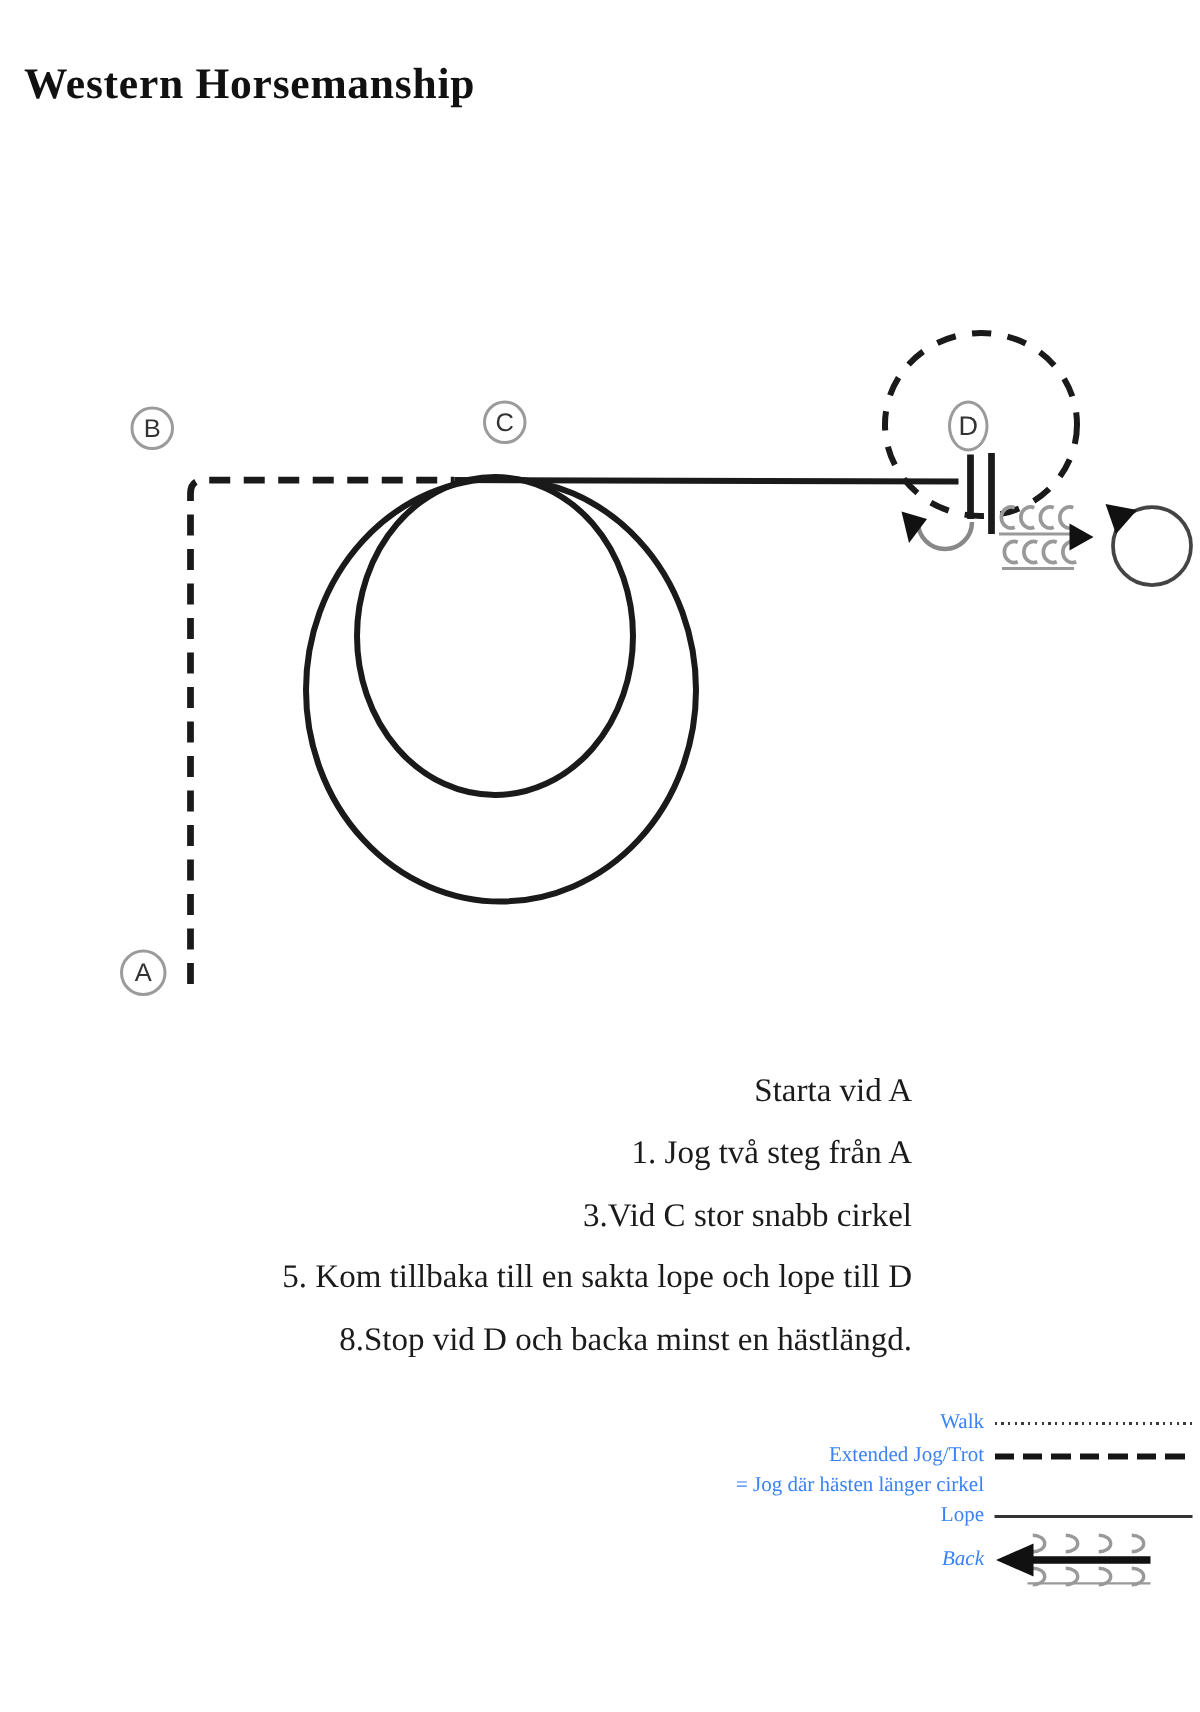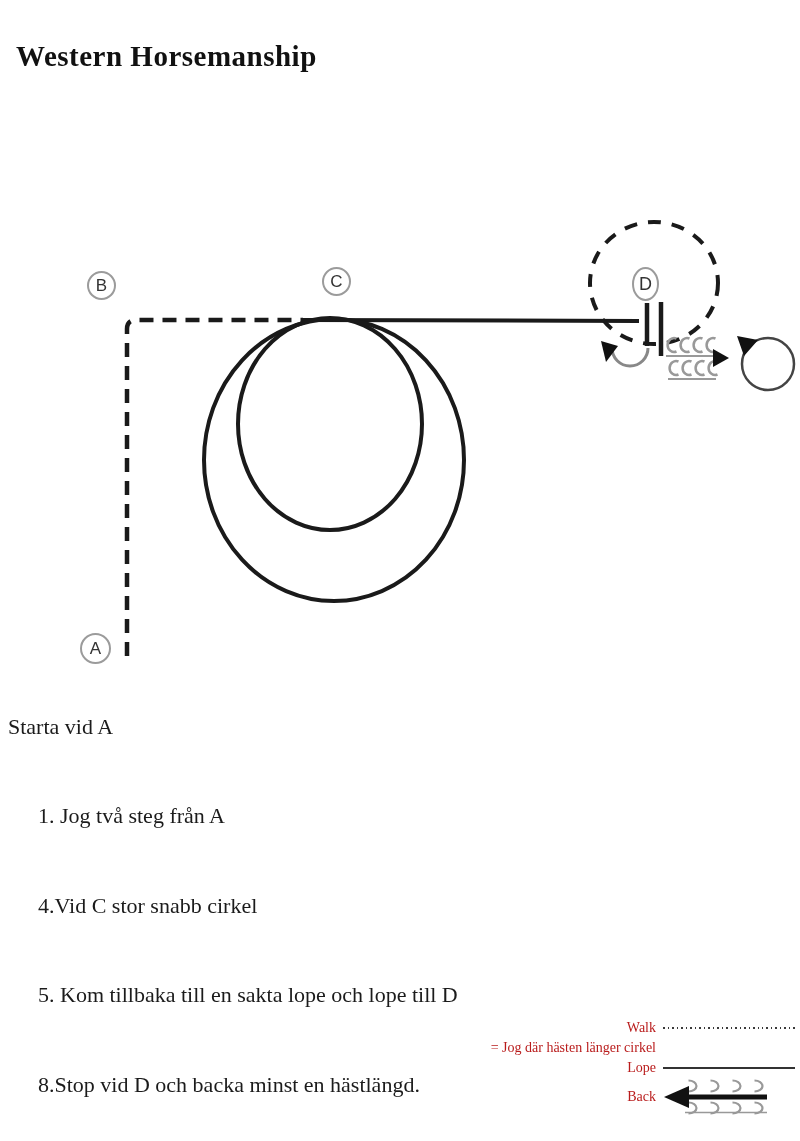--- a/index.html
+++ b/index.html
@@ -19,26 +19,26 @@
     position:absolute; border:2px solid #9b9b9b; border-radius:50%;
     background:#fff; display:flex; align-items:center; justify-content:center;
     font-family:"Liberation Sans", sans-serif; font-size:17px; color:#333;
     box-sizing:border-box;
   }
   #marker-a { left:80px;  top:633px; width:31px; height:31px; }
   #marker-b { left:87px;  top:271px; width:29px; height:29px; }
   #marker-c { left:322px; top:267px; width:29px; height:29px; }
   #marker-d { left:632px; top:267px; width:27px; height:34px; font-size:18px; }
   
-  #instructions { left:8px; top:706px; width:600px; font-size:22px; line-height:41.4px; }
-  #instructions .item { padding-left:30px;margin-top:48px; }
+  #instructions { left:8px; top:706px; width:600px; font-size:22px; line-height:41.4px;text-align:right; }
+  #instructions .item { padding-left:30px; }
   
-  #legend { left:473px; top:1017px; width:325px; font-size:14px; color:#b91c1c; }
+  #legend { left:473px; top:938px; width:325px; font-size:14px; color:#3b82f6; }
   .legend-row { display:flex; align-items:center; height:22px; }
-  .legend-row.tall { height:36px; }
+  .legend-row.tall { height:36px;font-style:italic; }
   .legend-row.note-row { height:18px; }
   .legend-label { flex:1; text-align:right; padding-right:7px; white-space:nowrap; }
   .legend-sample { width:135px; display:flex; align-items:center; }
   .sample-line { width:132px; }
   .sample-walk { height:2px;  background:repeating-linear-gradient(90deg,#3a3a3a 0 1.5px,transparent 1.5px 4.5px); }
   .sample-jog  { height:2.5px;background:repeating-linear-gradient(90deg,#2a2a2a 0 7px,transparent 7px 11px); }
   .sample-ext  { height:4px;  background:repeating-linear-gradient(90deg,#151515 0 13px,transparent 13px 19px); }
   .sample-lope { height:2.5px;background:#333; }
 </style>
 </head>
@@ -103,30 +103,36 @@
 <div id="marker-c" class="marker">
     <span>C</span>
   </div>
 <div id="marker-d" class="marker">
     <span>D</span>
   </div>
 
 <div id="instructions" class="abs">
   <div>Starta vid A</div>
   <div class="item">1. Jog två steg från A</div>
-  <div class="item">4.Vid C stor snabb cirkel</div>
+  <div class="item">3.Vid C stor snabb cirkel</div>
   <div class="item">5. Kom tillbaka till en sakta lope och lope till D</div>
   <div class="item">8.Stop vid D och backa minst en hästlängd.</div>
 </div>
 
 <div id="legend" class="abs">
   <div class="legend-row">
     <span class="legend-label">Walk</span>
     <span class="legend-sample">
         <span class="sample-line sample-walk"></span>
+      </span>
+  </div>
+  <div class="legend-row">
+    <span class="legend-label">Extended Jog/Trot</span>
+    <span class="legend-sample">
+        <span class="sample-line sample-ext"></span>
       </span>
   </div>
   <div class="legend-row note-row">
     <span class="legend-label">= Jog där hästen länger cirkel</span>
     <span class="legend-sample"></span>
   </div>
   <div class="legend-row">
     <span class="legend-label">Lope</span>
     <span class="legend-sample">
         <span class="sample-line sample-lope"></span>

